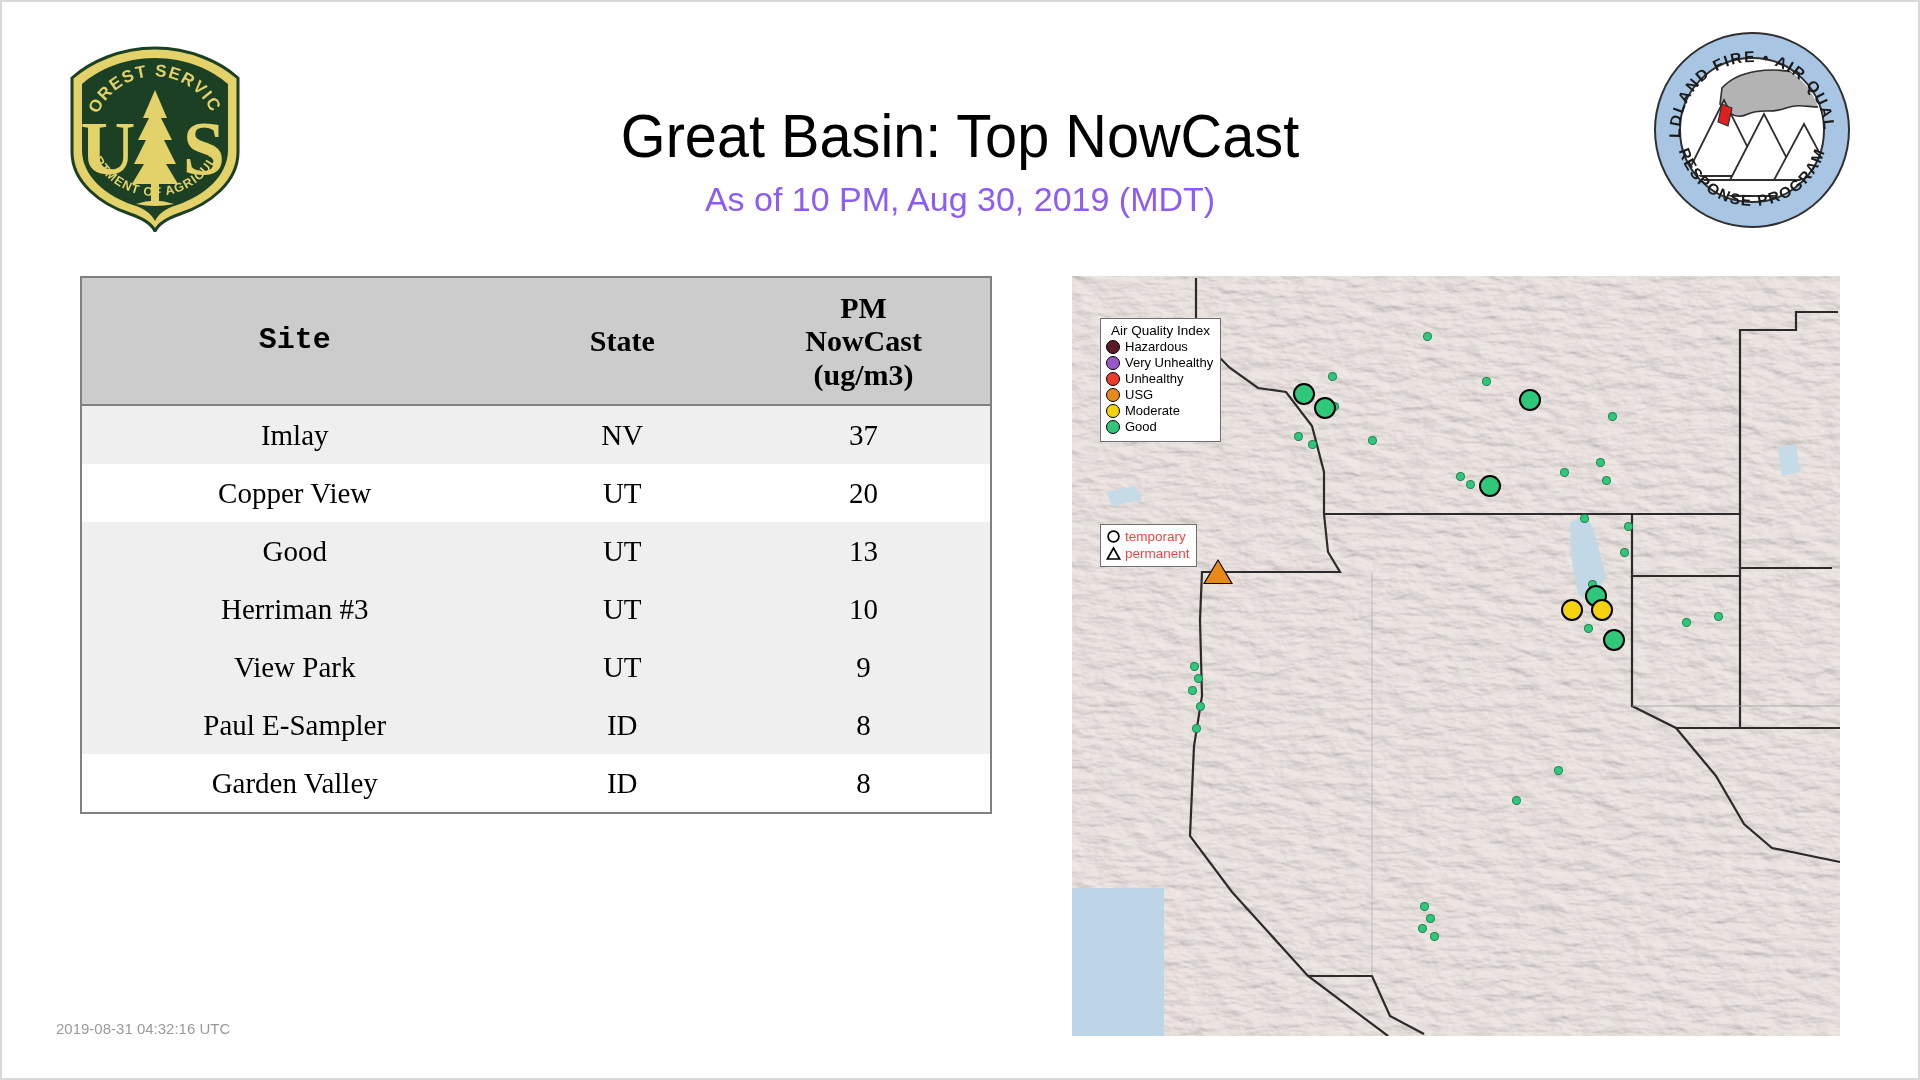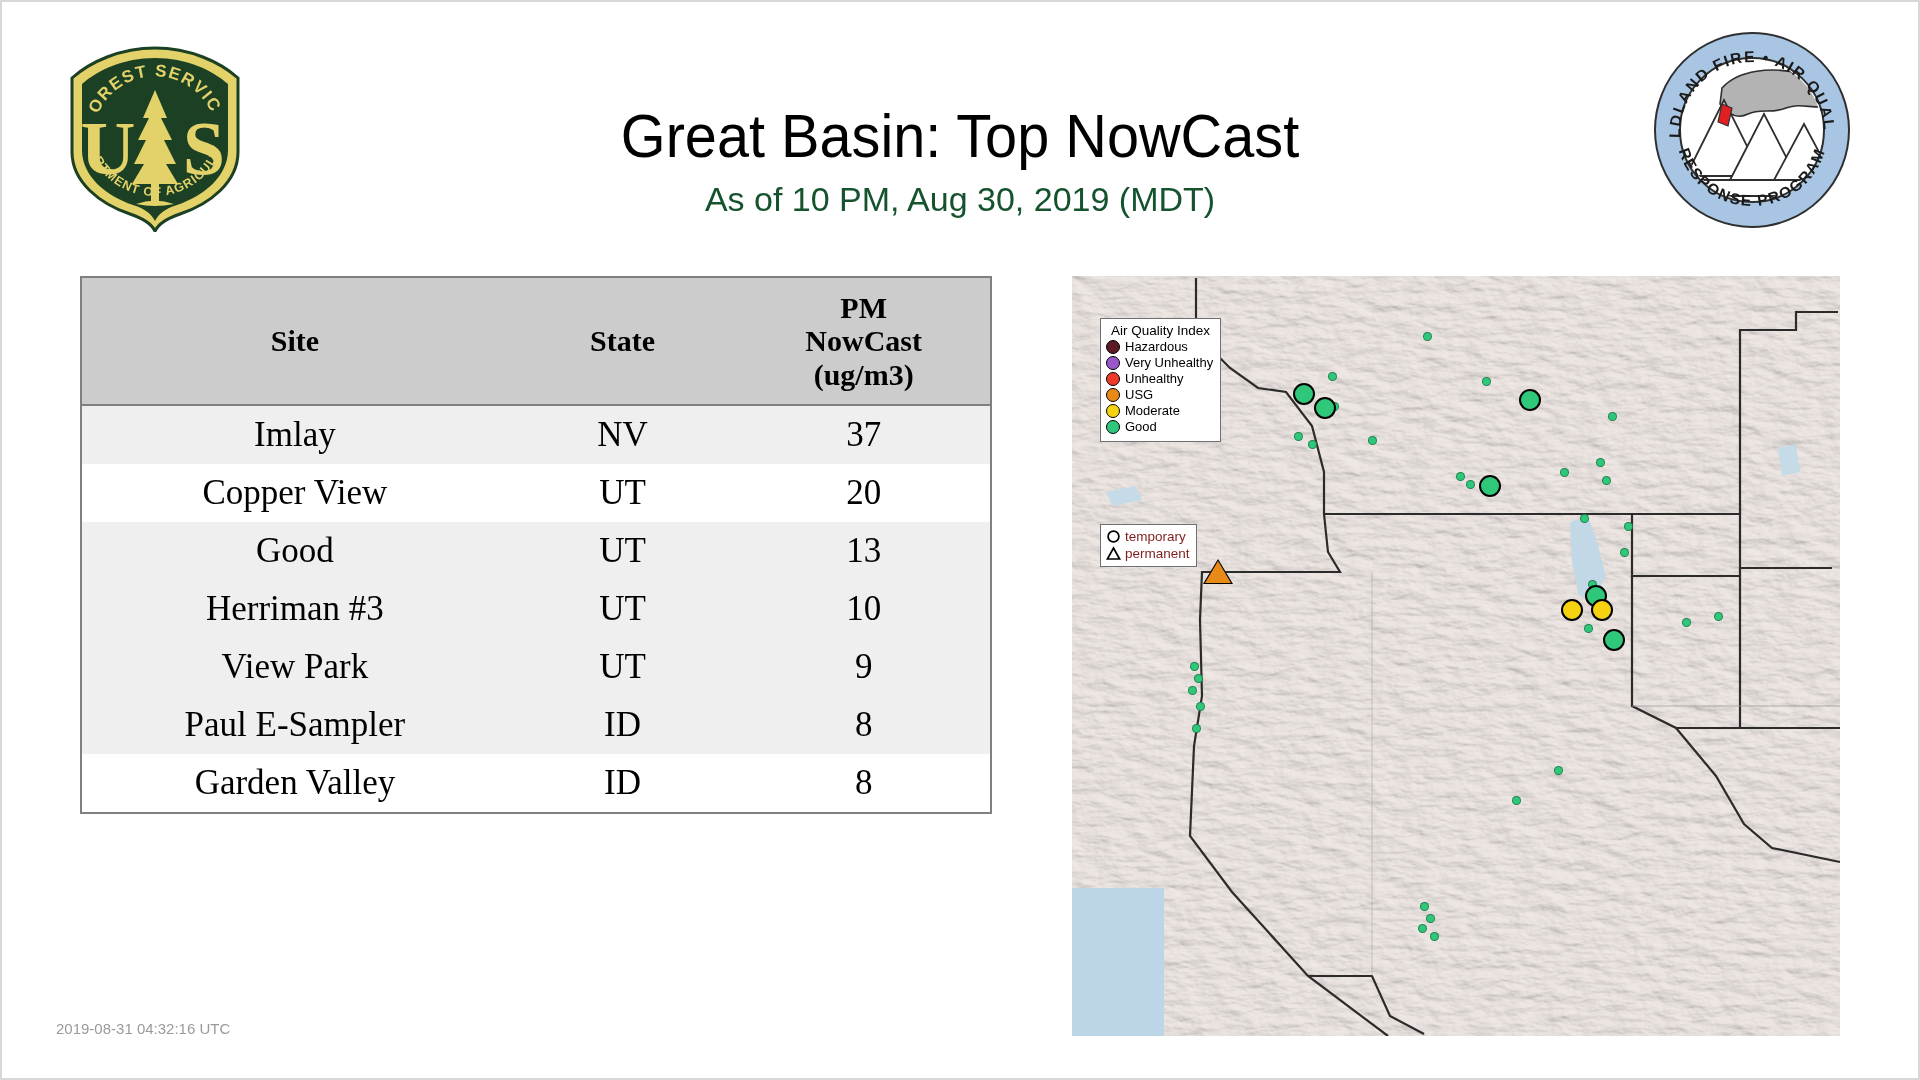--- a/index.html
+++ b/index.html
@@ -19,43 +19,43 @@
   .usfs-logo{position:absolute;left:60px;top:32px;width:190px;height:200px;}
   .wfaqrp-logo{position:absolute;left:1652px;top:30px;width:200px;height:200px;}
   .title{
     position:absolute;left:0;top:58px;width:1920px;text-align:center;
     font-size:62px;font-weight:400;color:#000;letter-spacing:0px;
     font-family:"Liberation Sans", sans-serif;
     transform:scaleX(0.93);
   }
   .subtitle{
     position:absolute;left:0;top:180px;width:1920px;text-align:center;
-    font-size:34px;font-weight:400;color:#14532d;
+    font-size:34px;font-weight:400;color:#8b5cf6;
     font-family:"Liberation Sans", sans-serif;
   }
 
   
   .table-wrap{position:absolute;left:80px;top:276px;width:912px;}
   table.aqi{
     border-collapse:collapse;width:912px;
     border:2px solid #808080;
     font-family:"Liberation Serif", serif;
   }
   table.aqi thead th{
     background:#cccccc;
     border-bottom:2px solid #808080;
     font-size:30px;font-weight:bold;color:#000;
     text-align:center;vertical-align:middle;
     padding:8px 4px;height:110px;line-height:1.12;
   }
-  table.aqi th.col-site{width:430px;}
+  table.aqi th.col-site{width:430px;font-family:Liberation Mono, monospace;}
   table.aqi th.col-state{width:228px;}
   table.aqi th.col-pm{width:250px;}
   table.aqi tbody td{
-    font-size:35px;color:#000;text-align:center;
+    font-size:29px;color:#000;text-align:center;
     padding:0;height:58px;border:none;
   }
   table.aqi tbody tr.odd td{background:#efefef;}
   table.aqi tbody tr.even td{background:#ffffff;}
 
   .timestamp{
     position:absolute;left:56px;top:1020px;
     font-size:15px;color:#9a9a9a;
     font-family:"Liberation Sans", sans-serif;
   }
@@ -80,21 +80,21 @@
   }
   .legend-label{font-size:13px;color:#000;line-height:1;}
   .legend-sym{
     position:absolute;left:28px;top:248px;
     background:#ffffff;border:1px solid #6f6f6f;
     padding:3px 6px 4px 4px;
     font-family:"Liberation Sans", sans-serif;
   }
   .sym-row{display:flex;align-items:center;height:17px;}
   .sym-glyph{width:17px;height:15px;margin-right:3px;flex:none;}
-  .sym-label{font-size:13.5px;color:#7f1d1d;line-height:1;}
+  .sym-label{font-size:13.5px;color:#ef4444;line-height:1;}
 
   .mk{position:absolute;border-radius:50%;box-sizing:border-box;}
   .mk.small{width:9px;height:9px;border:1px solid rgba(0,0,0,0.35);}
   .mk.big{width:22px;height:22px;border:2.6px solid #000;}
   .mk.tri{
     width:0;height:0;border-radius:0;border:none;
     border-left:13px solid transparent;border-right:13px solid transparent;
   }
 </style>
 </head>

